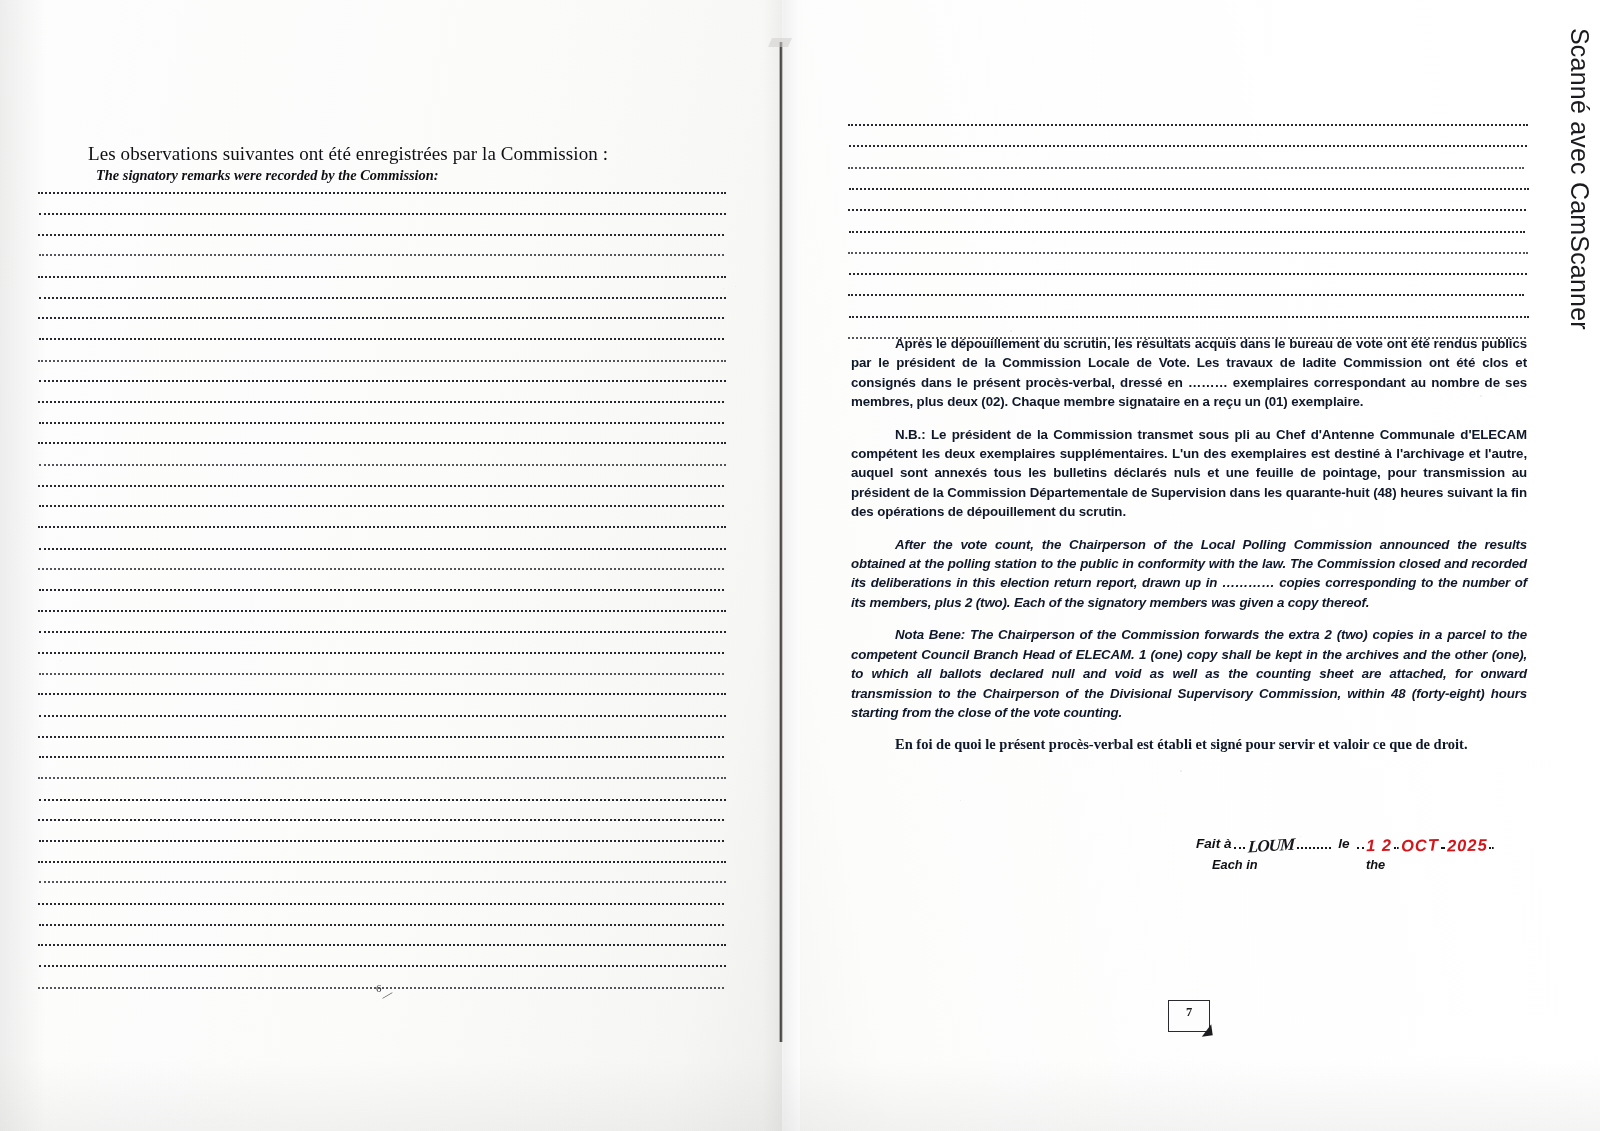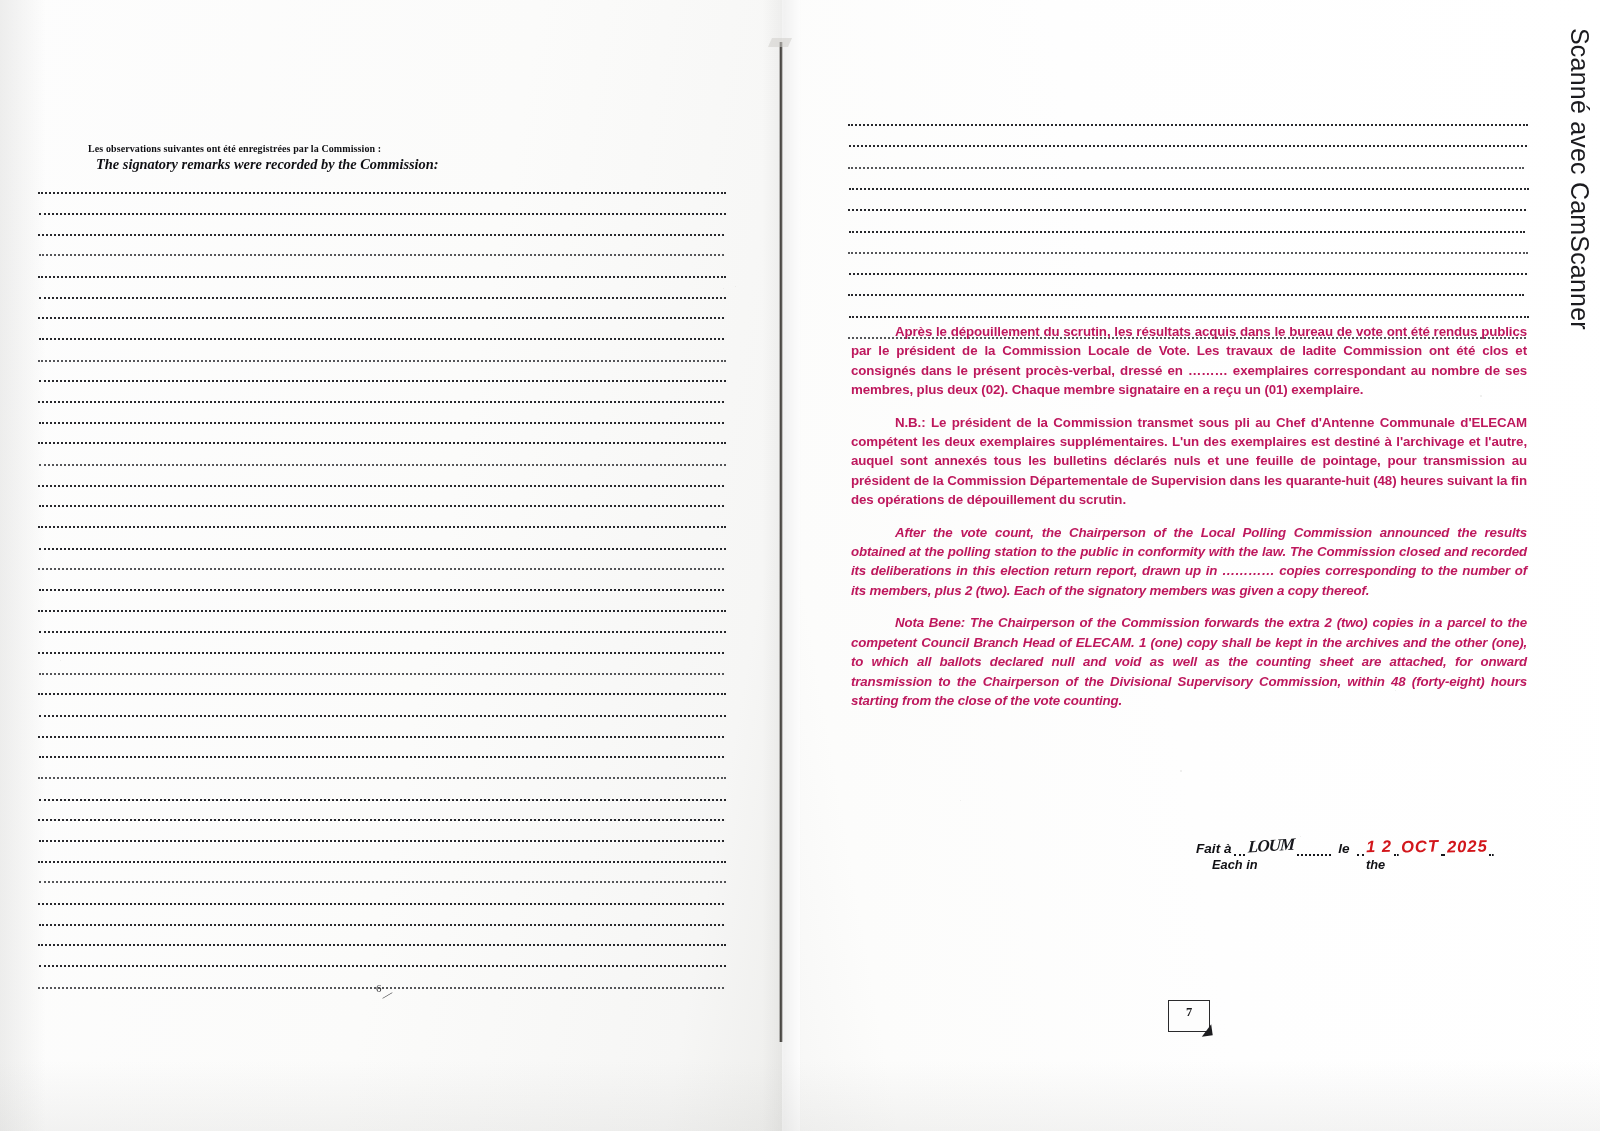--- a/index.html
+++ b/index.html
@@ -77,22 +77,22 @@
   
   .remarks-head {
     position: absolute;
     left: 88px;
     top: 143px;
     width: 640px;
     color: #101014;
   }
   .remarks-head .fr {
     font-family: "Liberation Serif", serif;
-    font-weight: 700;
-    font-size: 10px;
+    font-weight: 400;
+    font-size: 19px;
     letter-spacing: .1px;
     white-space: nowrap;
   }
   .remarks-head .en {
     font-family: "Liberation Serif", serif;
     font-style: italic;
     font-weight: 700;
     font-size: 14.4px;
     margin-top: 2px;
     margin-left: 8px;
@@ -104,22 +104,22 @@
     position: absolute;
     left: 851px;
     top: 322px;
     width: 676px;
   }
   .para {
     font-family: "Liberation Sans", sans-serif;
     font-size: 13.3px;
     line-height: 19.4px;
     text-align: justify;
-    color: #be185d;
-    margin: 0 0 13px 0;
+    color: #0f172a;
+    margin: 12px 0 13px 0;
     text-indent: 44px;
     font-weight: 600;
     letter-spacing: -0.1px;
   }
   .para.ital {
     font-style: italic;
     font-family: "Liberation Sans", sans-serif;
     letter-spacing: -0.15px;
   }
   .para.serif {
@@ -136,21 +136,21 @@
   
   .sign-block {
     position: absolute;
     left: 1196px;
     top: 836px;
     width: 300px;
     font-family: "Liberation Sans", sans-serif;
   }
   .sign-row {
     display: flex;
-    align-items: flex-end;
+    align-items: flex-start;
     white-space: nowrap;
     font-style: italic;
     font-weight: 700;
     font-size: 13.6px;
     color: #101014;
   }
   .dots-fill {
     display: inline-block;
     border-bottom: 2px dotted #15161b;
     height: 11px;
@@ -348,20 +348,23 @@
     <p class="para ital">
       <span>After the vote count, the Chairperson of the Local Polling Commission announced the results obtained at the polling station to the public in conformity with the law. The Commission closed and recorded its deliberations in this election return report, drawn up in ………… copies corresponding to the number of its members, plus 2 (two). Each of the signatory members was given a copy thereof.</span>
     </p>
 
     <p class="para ital">
       <i class="lead">Nota Bene:</i><span> The Chairperson of the Commission forwards the extra 2 (two) copies in a parcel to the competent Council Branch Head of ELECAM. 1 (one) copy shall be kept in the archives and the other (one), to which all ballots declared null and void as well as the counting sheet are attached, for onward transmission to the Chairperson of the Divisional Supervisory Commission, within 48 (forty-eight) hours starting from the close of the vote counting.</span>
     </p>
 
 
 
+    <p class="para serif nogap">
+      <span>En foi de quoi le présent procès-verbal est établi et signé pour servir et valoir ce que de droit.</span>
+    </p>
 
 
   </div>
 
   <div class="sign-block">
     <div class="sign-row">
       <span>Fait à</span>
       <span class="dots-fill" style="width:24px;"></span>
       <span class="handwrite">LOUM</span>
       <span class="dots-fill" style="width:72px;"></span>

